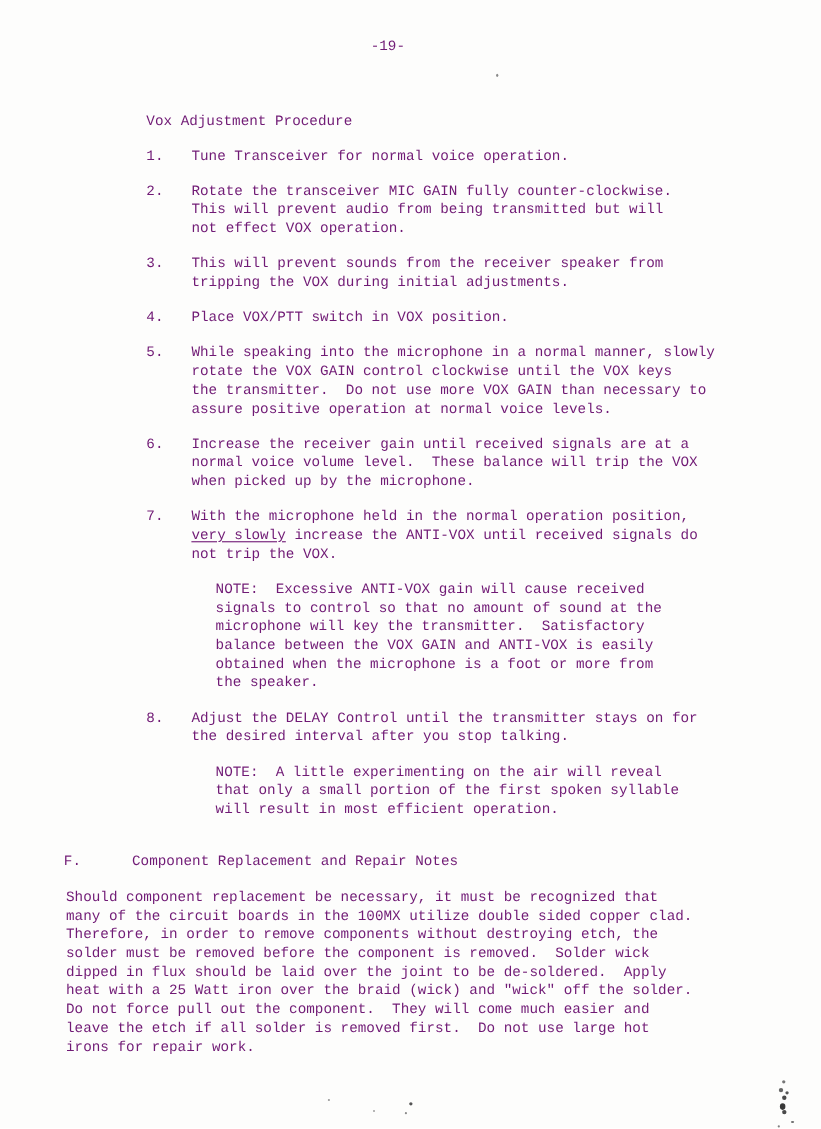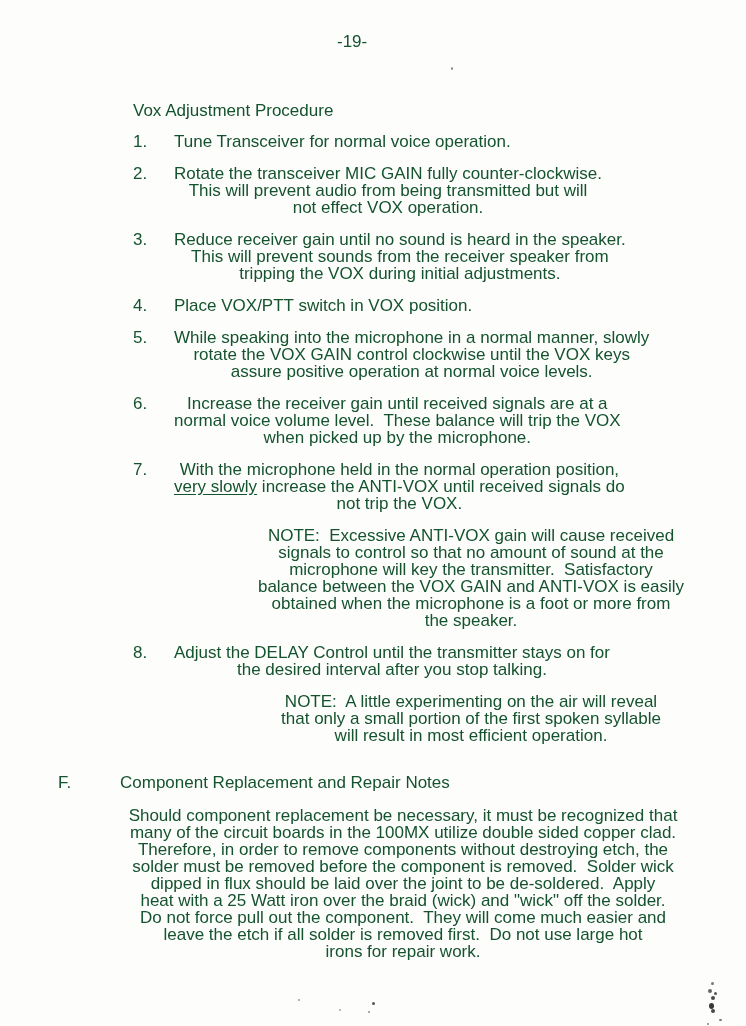--- a/index.html
+++ b/index.html
@@ -2,45 +2,45 @@
 <html><head>
 <meta charset="utf-8">
 <style>
   html, body { margin: 0; padding: 0; background: #ffffff; }
   .page {
     position: relative;
     width: 746px;
     height: 1026px;
     background: #fdfdfc;
     overflow: hidden;
-    font-family: Liberation Sans, sans-serif;
-    font-size: 17px;
+    font-family: Liberation Mono, monospace;
+    font-size: 13px;
     line-height: 17px;
-    color: #14532d;
+    color: #701a75;
   }
   .pageno {
     position: absolute;
     top: 33px;
     left: 337px;
     white-space: pre;
   }
   .content {
     position: absolute;
     top: 102px;
     left: 0;
     width: 746px;
   }
   .vox-heading { margin-left: 133px; white-space: pre; }
   .block { margin-top: 15px; }
   .block.first { margin-top: 14px; }
   .block.item { margin-left: 133px; display: flex; }
   .block.note { margin-left: 196px; display: block; }
   .num { width: 41px; flex: none; white-space: pre; }
   .txt { flex: none; }
-  .line { white-space: pre; height: 17px; text-align: center; }
+  .line { white-space: pre; height: 17px; }
   .u { text-decoration: underline; text-underline-offset: 2px; }
   .f-section { margin-top: 30px; margin-left: 58px; display: flex; }
   .f-label { width: 62px; flex: none; white-space: pre; }
   .f-title { white-space: pre; text-align: center; }
   .body-para { margin-top: 16px; margin-left: 60px; }
   .speck { position: absolute; border-radius: 50%; }
 </style>
 </head>
 <body>
 
@@ -61,36 +61,36 @@
           <span class="num">2.</span>
           <div class="txt">
             <div class="line">Rotate the transceiver MIC GAIN fully counter-clockwise.</div>
             <div class="line">This will prevent audio from being transmitted but will</div>
             <div class="line">not effect VOX operation.</div>
           </div>
         </div>
         <div class="block item">
           <span class="num">3.</span>
           <div class="txt">
-            <div class="line">Reduce receiver gain until no sound is heard in the speaker.</div>
             <div class="line">This will prevent sounds from the receiver speaker from</div>
             <div class="line">tripping the VOX during initial adjustments.</div>
           </div>
         </div>
         <div class="block item">
           <span class="num">4.</span>
           <div class="txt">
             <div class="line">Place VOX/PTT switch in VOX position.</div>
           </div>
         </div>
         <div class="block item">
           <span class="num">5.</span>
           <div class="txt">
             <div class="line">While speaking into the microphone in a normal manner, slowly</div>
             <div class="line">rotate the VOX GAIN control clockwise until the VOX keys</div>
+            <div class="line">the transmitter.  Do not use more VOX GAIN than necessary to</div>
             <div class="line">assure positive operation at normal voice levels.</div>
           </div>
         </div>
         <div class="block item">
           <span class="num">6.</span>
           <div class="txt">
             <div class="line">Increase the receiver gain until received signals are at a</div>
             <div class="line">normal voice volume level.  These balance will trip the VOX</div>
             <div class="line">when picked up by the microphone.</div>
           </div>

